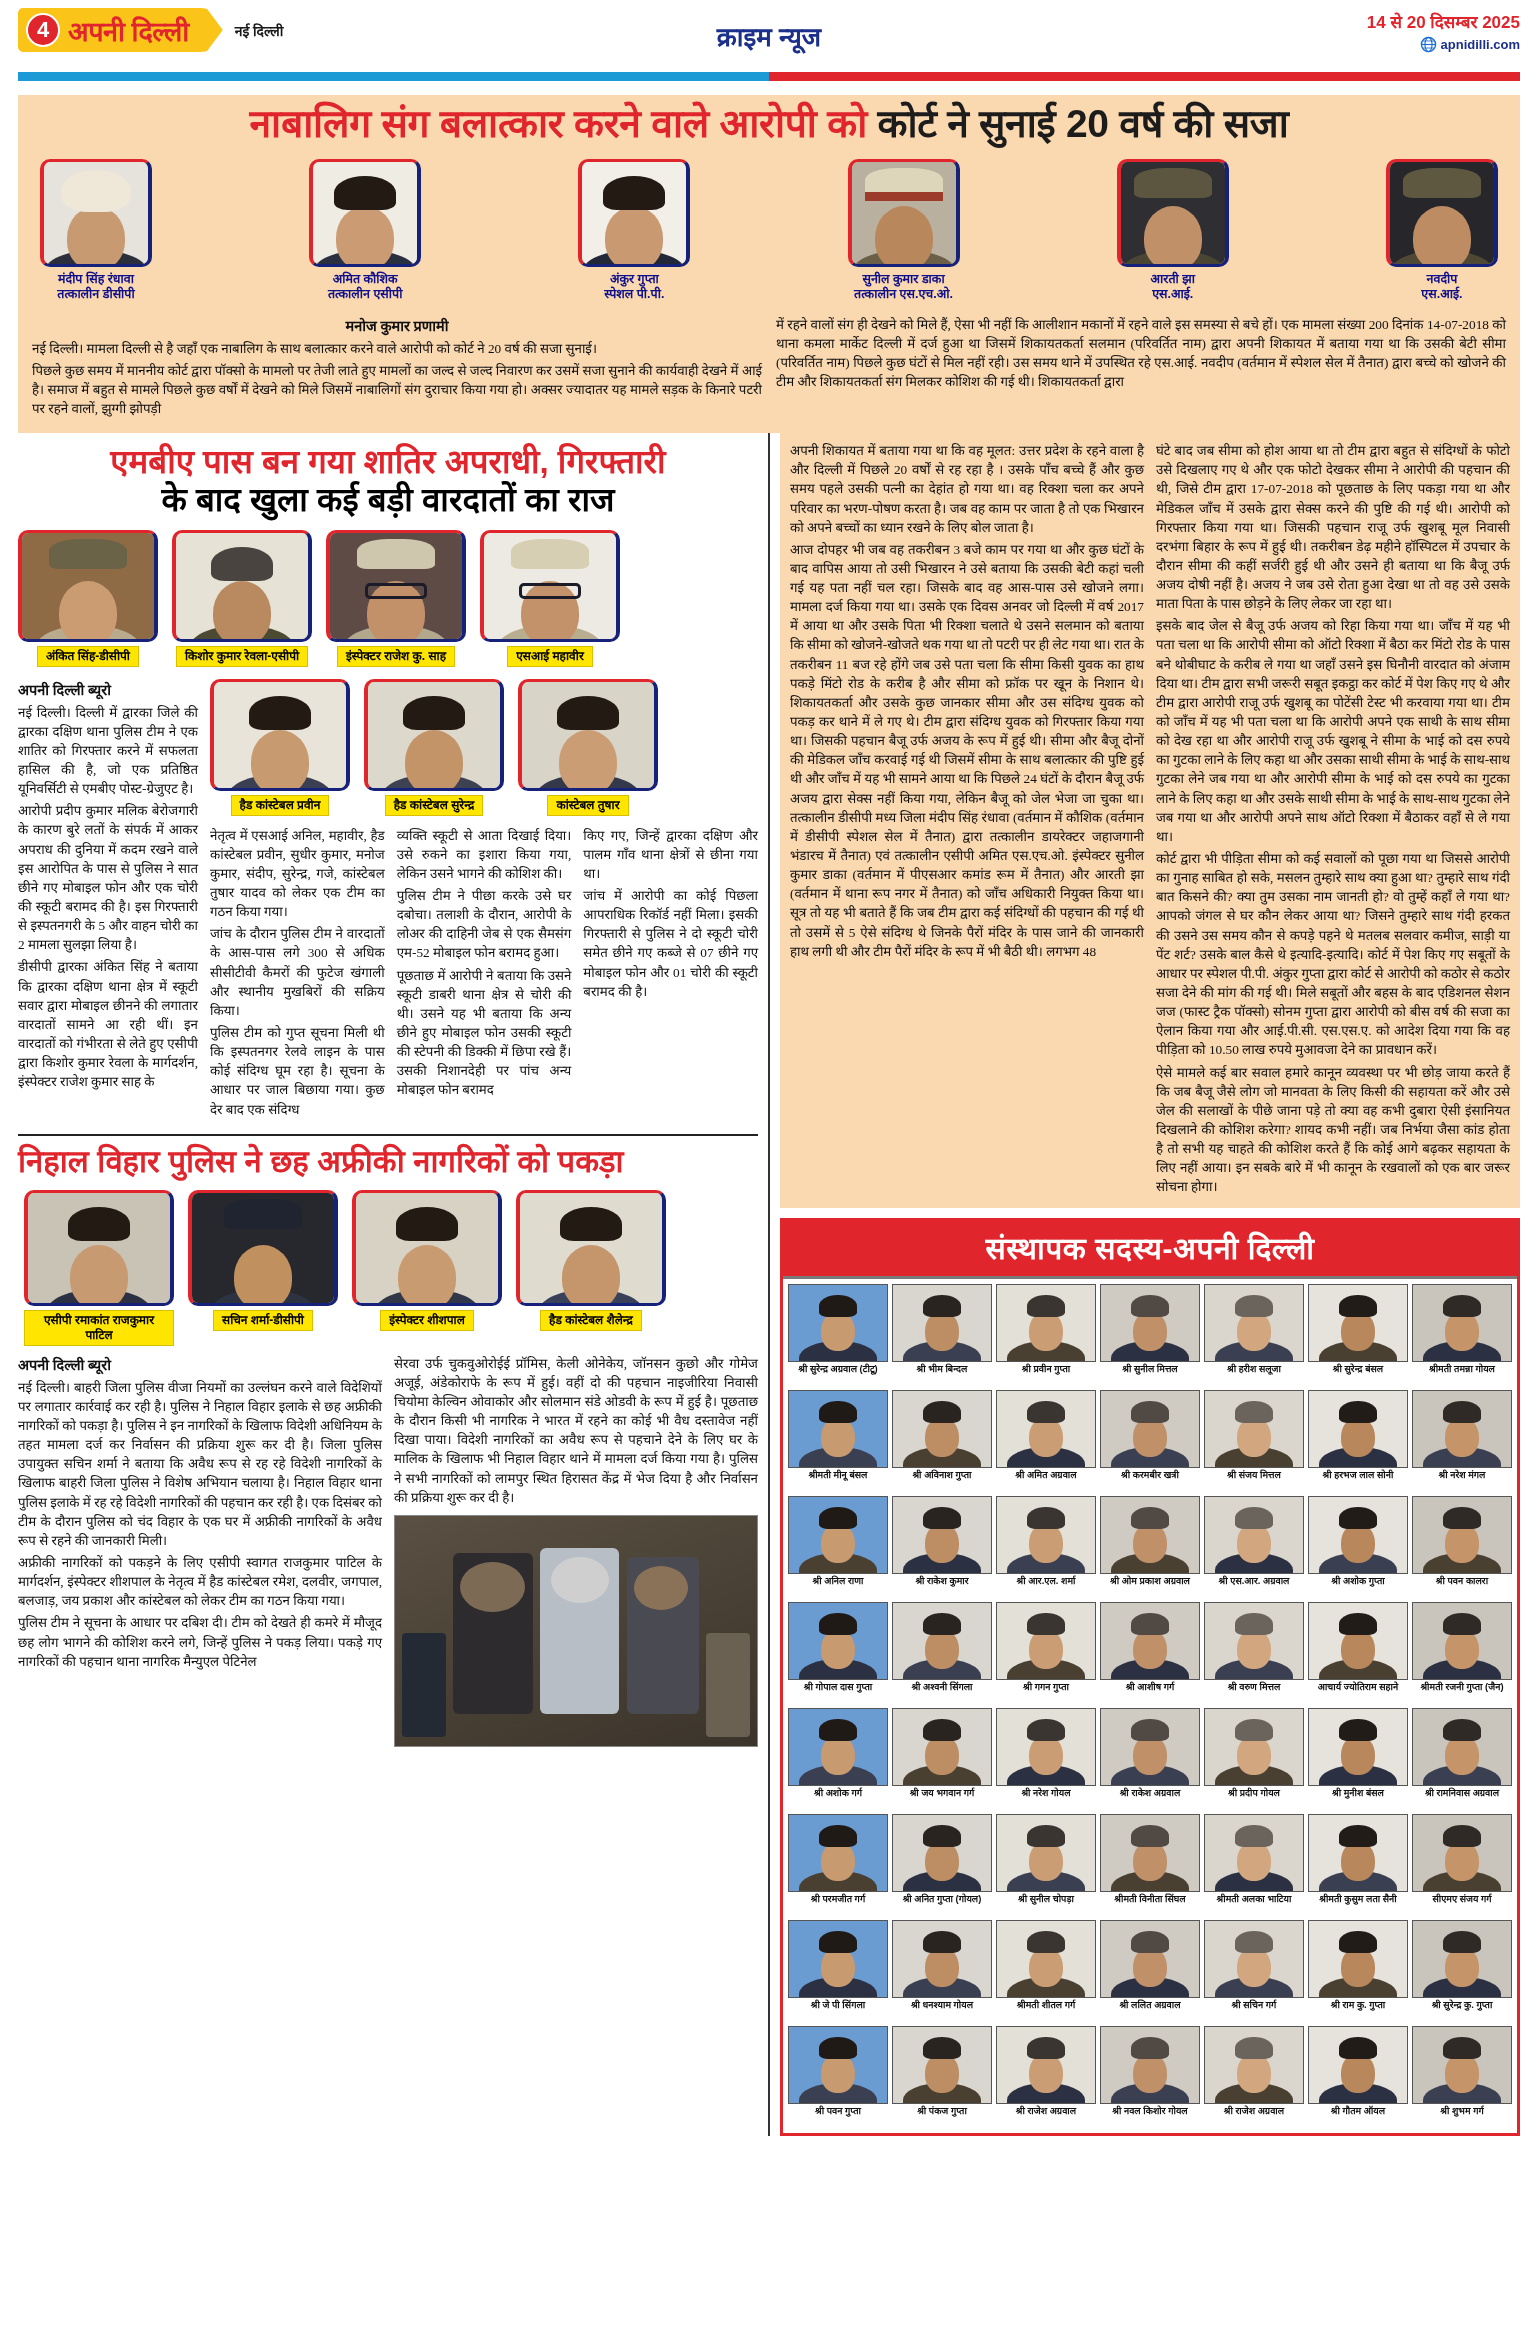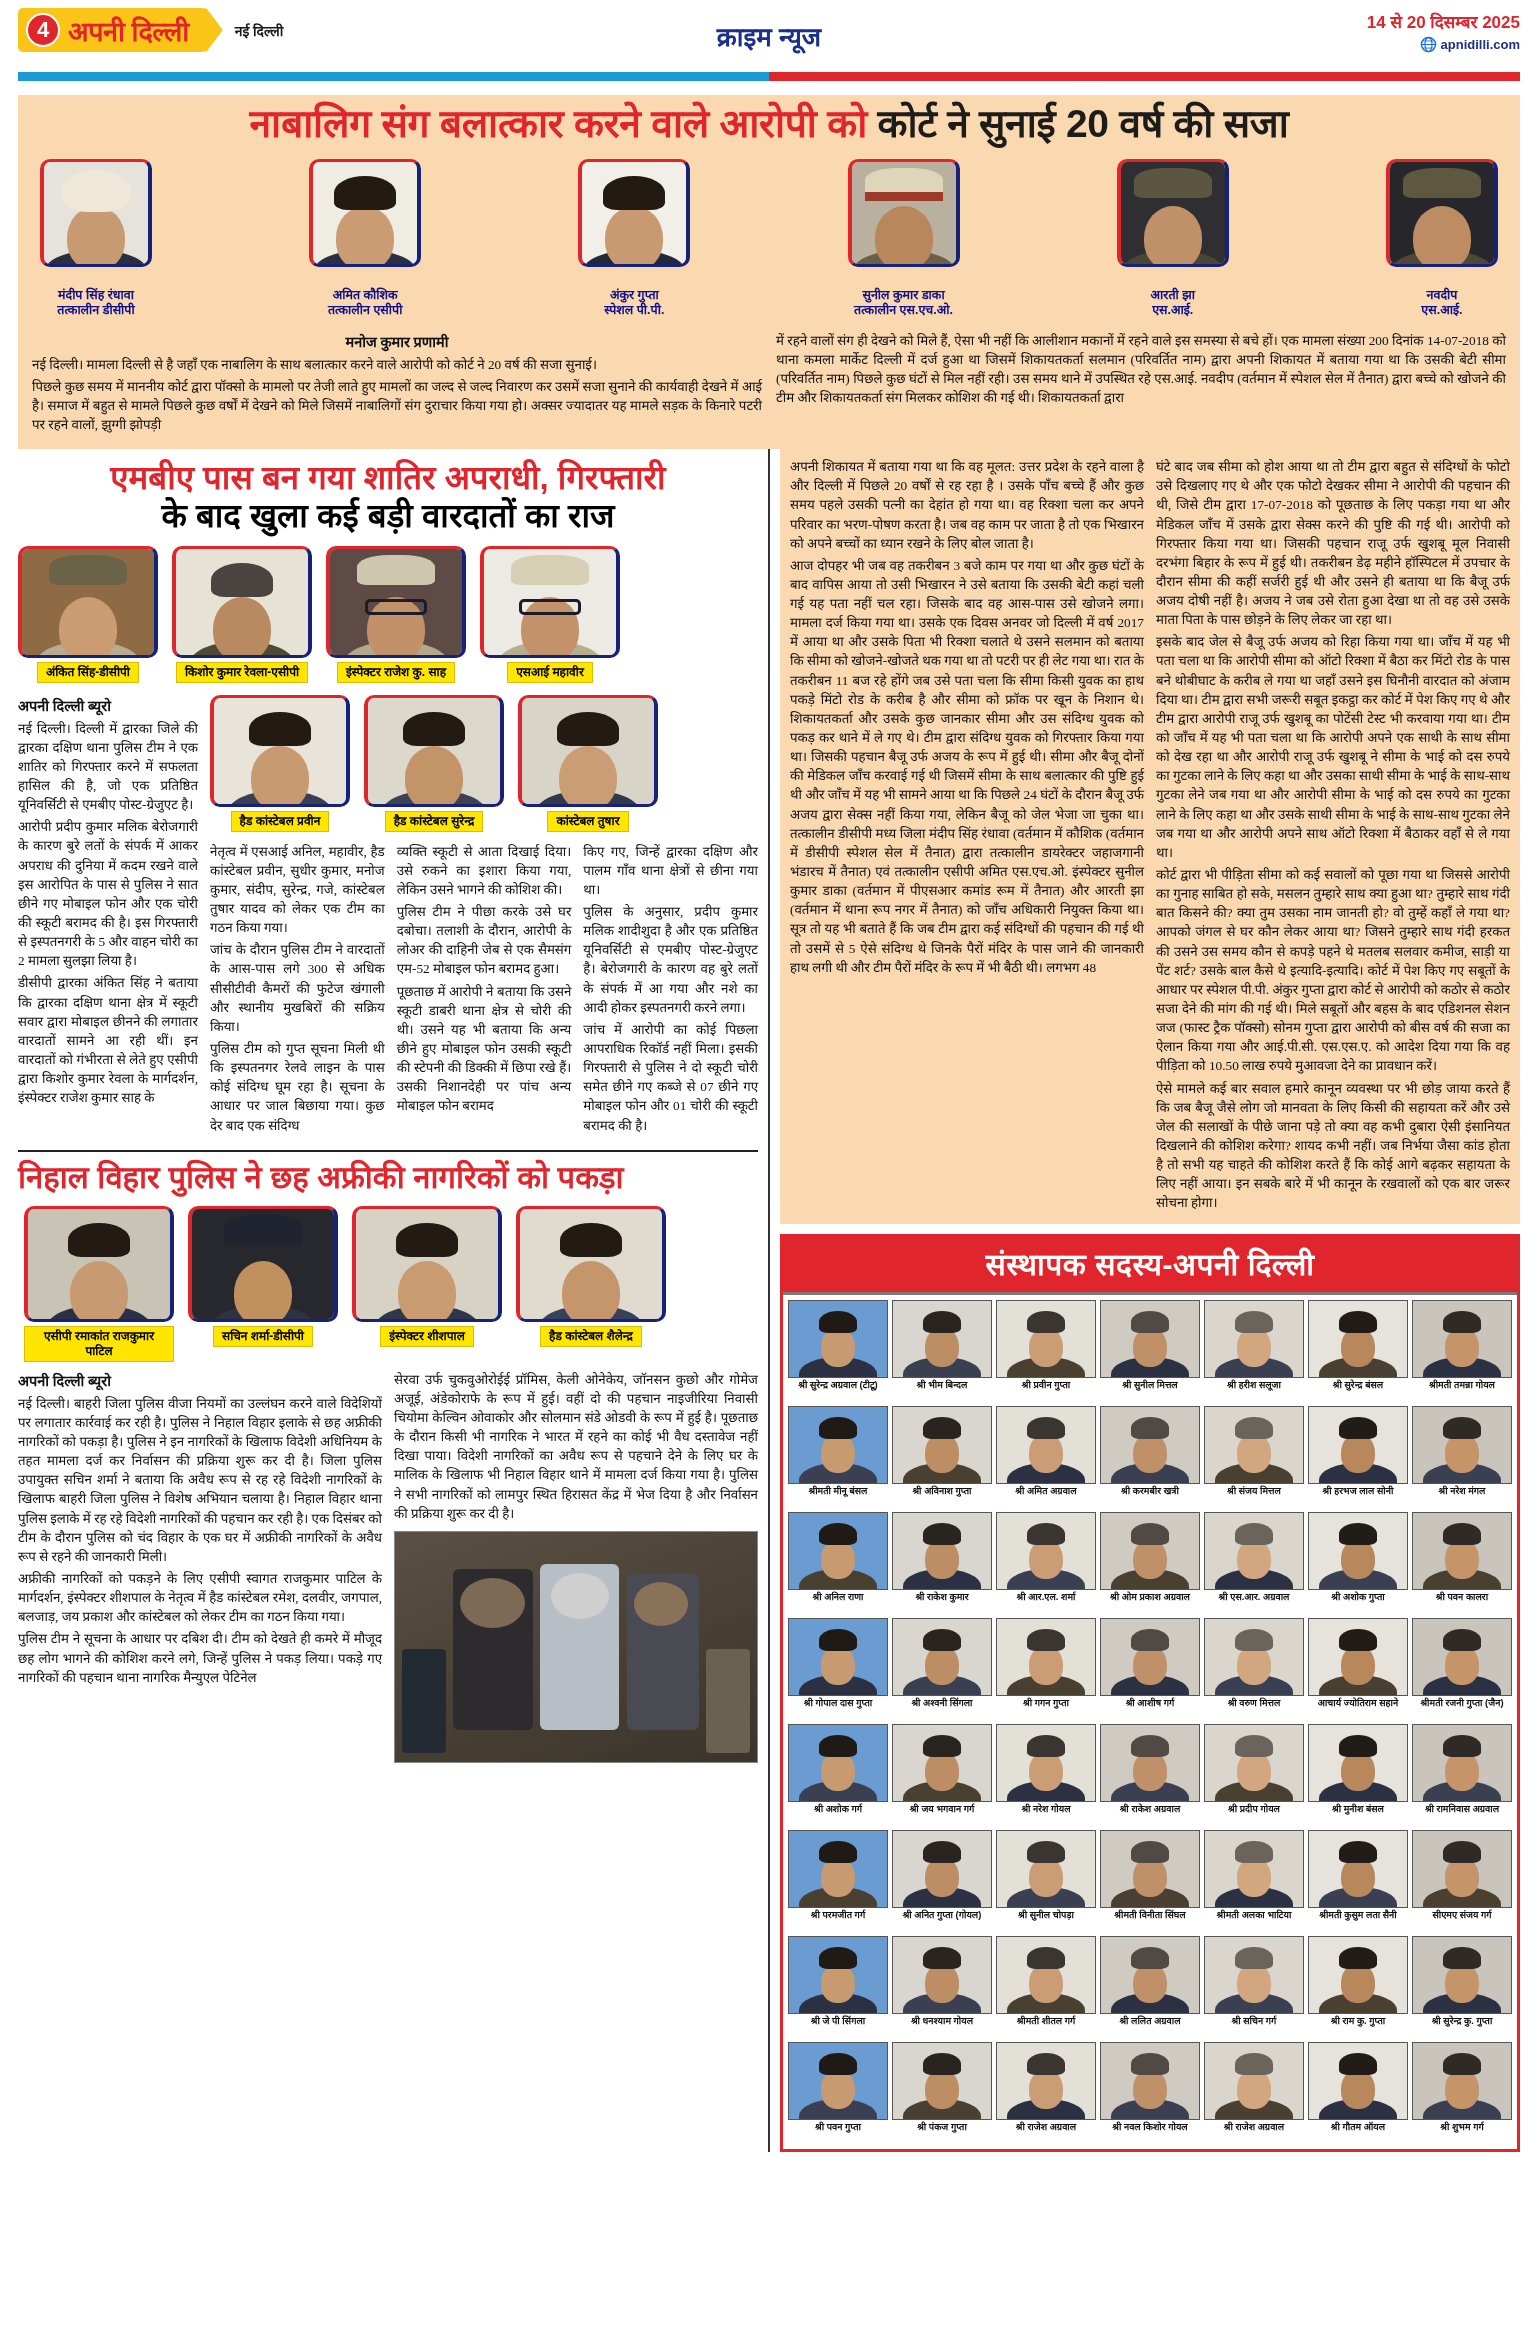--- a/index.html
+++ b/index.html
@@ -73,21 +73,21 @@
   .ph .cap { position:absolute; left:50%; transform:translateX(-50%);
     top:6px; width:78px; height:30px; border-radius:40% 40% 14% 14%; background:#ded6bb; }
   .ph .cap-band { position:absolute; left:50%; transform:translateX(-50%);
     top:30px; width:78px; height:9px; background:#9d3b2a; }
   .ph .hair { position:absolute; left:50%; transform:translateX(-50%);
     top:14px; width:62px; height:34px; border-radius:50% 50% 22% 22%; background:#241a14; }
   .ph .glasses { position:absolute; left:50%; transform:translateX(-50%);
     top:50px; width:62px; height:16px; border:3px solid #1c1c28; border-radius:5px; }
 
   .cap-label {
-    margin-top:21px; color:#10108a; font-size:12.5px; font-weight:bold; line-height:1.22;
+    margin-top:5px; color:#10108a; font-size:12.5px; font-weight:bold; line-height:1.22;
     font-family:"Liberation Sans",sans-serif;
   }
 
   
   .lead-cols { display:flex; gap:14px; margin-top:12px; padding:0 4px; }
   .lcol { flex:1; }
   .byline { text-align:center; font-weight:bold; font-size:14.5px; color:#111; margin-bottom:4px; }
   .body-txt {
     font-size:13.3px; line-height:1.44; color:#111; text-align:justify;
     font-family:"Liberation Serif", serif;
@@ -410,21 +410,20 @@
                 <p>जांच के दौरान पुलिस टीम ने वारदातों के आस-पास लगे 300 से अधिक सीसीटीवी कैमरों की फुटेज खंगाली और स्थानीय मुखबिरों की सक्रिय किया।</p>
                 <p>पुलिस टीम को गुप्त सूचना मिली थी कि इस्पतनगर रेलवे लाइन के पास कोई संदिग्ध घूम रहा है। सूचना के आधार पर जाल बिछाया गया। कुछ देर बाद एक संदिग्ध</p>
               </div>
               <div style="flex:1;" class="body-txt">
                 <p>व्यक्ति स्कूटी से आता दिखाई दिया। उसे रुकने का इशारा किया गया, लेकिन उसने भागने की कोशिश की।</p>
                 <p>पुलिस टीम ने पीछा करके उसे घर दबोचा। तलाशी के दौरान, आरोपी के लोअर की दाहिनी जेब से एक सैमसंग एम-52 मोबाइल फोन बरामद हुआ।</p>
                 <p>पूछताछ में आरोपी ने बताया कि उसने स्कूटी डाबरी थाना क्षेत्र से चोरी की थी। उसने यह भी बताया कि अन्य छीने हुए मोबाइल फोन उसकी स्कूटी की स्टेपनी की डिक्की में छिपा रखे हैं। उसकी निशानदेही पर पांच अन्य मोबाइल फोन बरामद</p>
               </div>
               <div style="flex:1;" class="body-txt">
                 <p>किए गए, जिन्हें द्वारका दक्षिण और पालम गाँव थाना क्षेत्रों से छीना गया था।</p>
-                <p>पुलिस के अनुसार, प्रदीप कुमार मलिक शादीशुदा है और एक प्रतिष्ठित यूनिवर्सिटी से एमबीए पोस्ट-ग्रेजुएट है। बेरोजगारी के कारण वह बुरे लतों के संपर्क में आ गया और नशे का आदी होकर इस्पतनगरी करने लगा।</p>
                 <p>जांच में आरोपी का कोई पिछला आपराधिक रिकॉर्ड नहीं मिला। इसकी गिरफ्तारी से पुलिस ने दो स्कूटी चोरी समेत छीने गए कब्जे से 07 छीने गए मोबाइल फोन और 01 चोरी की स्कूटी बरामद की है।</p>
               </div>
             </div>
           </div>
         </div>
       </div>
 
       <div class="story3" style="margin:12px 0 0 0; border-top:2px solid #222; padding-top:8px;">
         <div class="hl-red">
           <div class="hl3b" style="text-align:left;">निहाल विहार पुलिस ने छह अफ्रीकी नागरिकों को पकड़ा</div>

